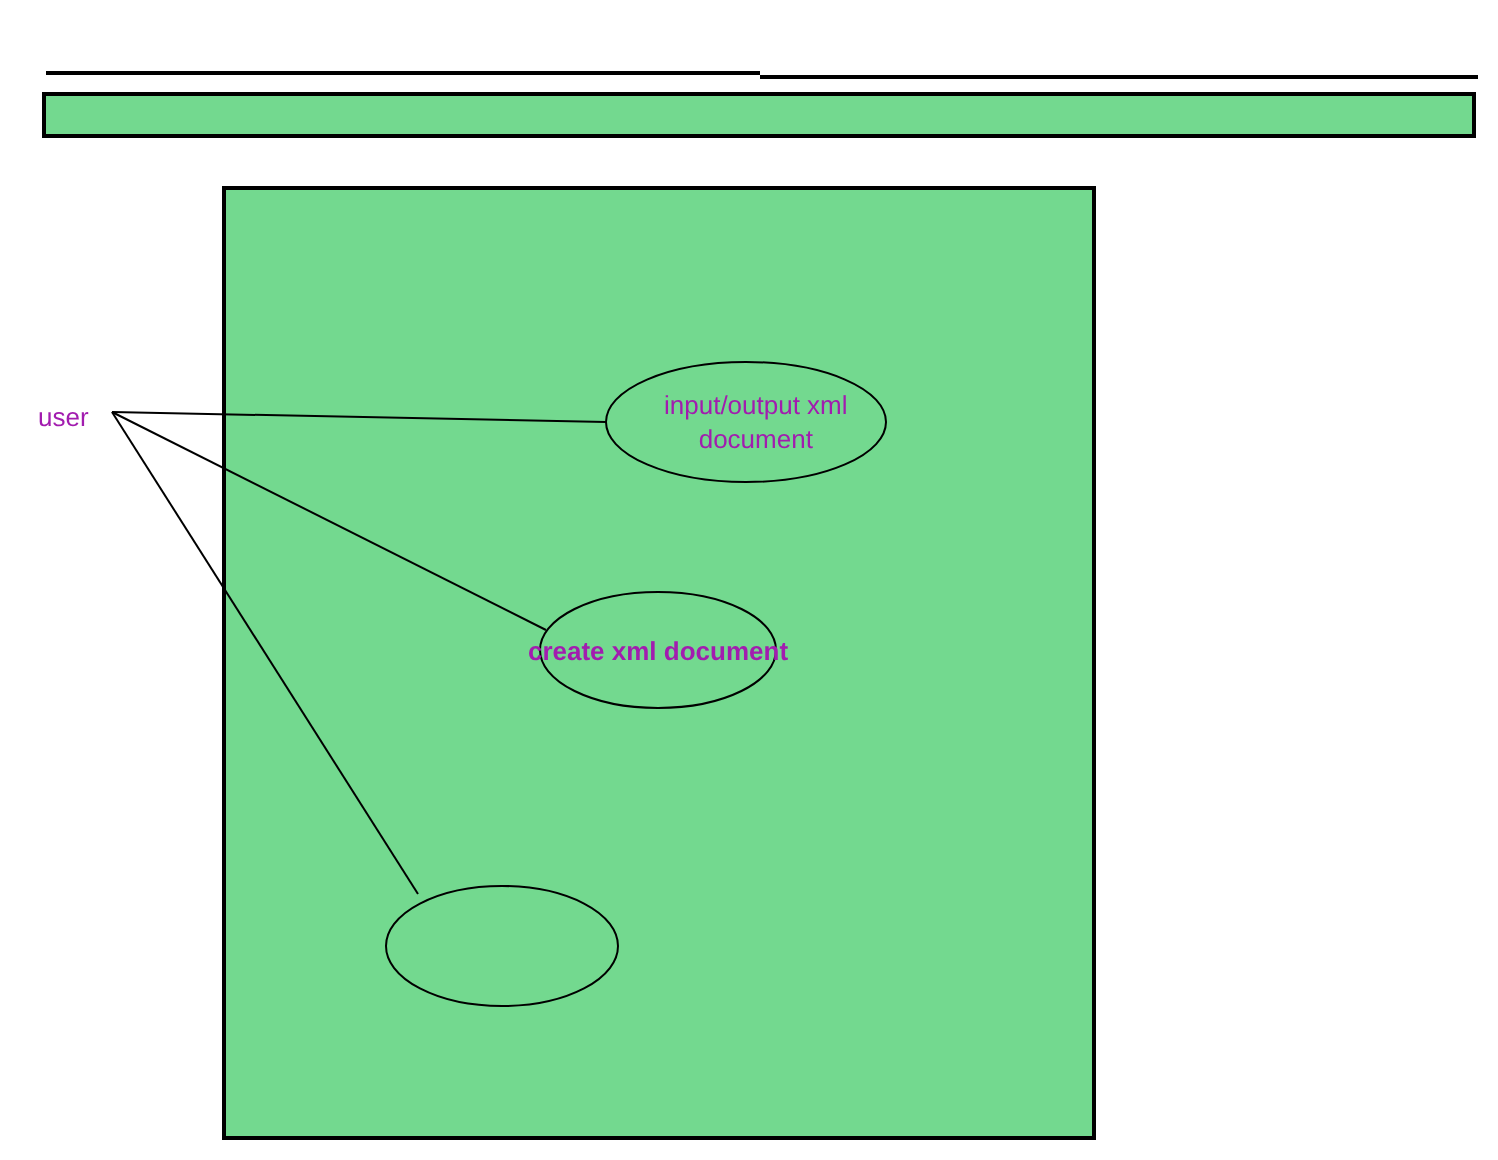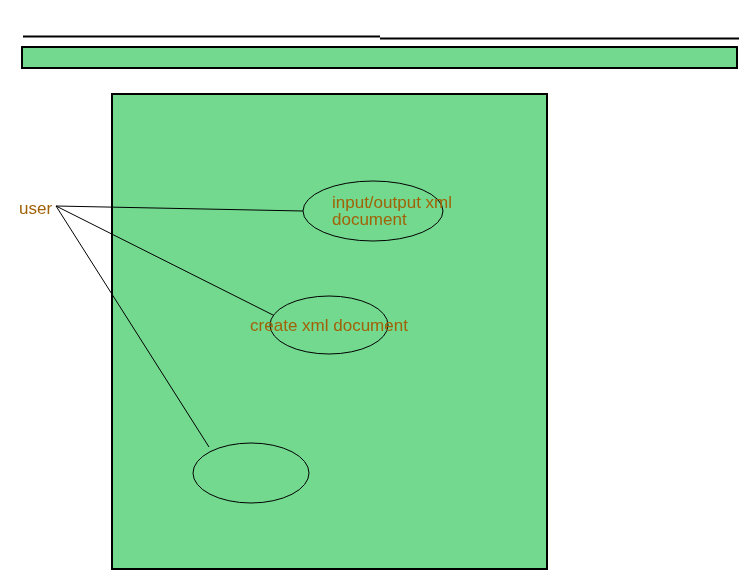--- a/index.html
+++ b/index.html
@@ -1,19 +1,19 @@
 <!DOCTYPE html>
 <html><head>
 <meta charset="utf-8">
 <style>
   html,body{margin:0;padding:0;background:#ffffff;}
   .stage{position:relative;width:749px;height:580px;background:#ffffff;overflow:hidden;
          font-family:"Liberation Sans",sans-serif;}
   .stage svg{position:absolute;left:0;top:0;}
-  .label{position:absolute;font-size:17px;line-height:17px;color:#a16207;white-space:nowrap;}
+  .label{position:absolute;font-size:13px;line-height:17px;color:#a21caf;white-space:nowrap;}
   .label.center{transform:translateX(-50%);text-align:center;}
 </style>
 </head>
 <body>
 
 <div class="stage">
   <svg width="749" height="580" viewBox="0 0 749 580">
       <line x1="23" y1="36.5" x2="380" y2="36.5" stroke="#000000" stroke-width="2"></line>
       <line x1="380" y1="38.5" x2="739" y2="38.5" stroke="#000000" stroke-width="2"></line>
       <rect x="22" y="47" width="715" height="21" fill="#73d98f" stroke="#000000" stroke-width="2"></rect>
@@ -21,20 +21,20 @@
       <line x1="56" y1="206" x2="303" y2="211" stroke="#000000" stroke-width="1"></line>
       <line x1="56" y1="206" x2="273" y2="315" stroke="#000000" stroke-width="1"></line>
       <line x1="56" y1="206" x2="209" y2="447" stroke="#000000" stroke-width="1"></line>
       <ellipse cx="373" cy="211" rx="70" ry="30" fill="none" stroke="#000000" stroke-width="1"></ellipse>
       <ellipse cx="329" cy="325" rx="59" ry="29" fill="none" stroke="#000000" stroke-width="1"></ellipse>
       <ellipse cx="251" cy="473" rx="58" ry="30" fill="none" stroke="#000000" stroke-width="1"></ellipse>
     </svg>
 
   <div class="label" style="left: 19px; top: 200px;">user</div>
 
-  <div class="label" style="left: 332px; top: 194px;">
+  <div class="label" style="left: 332px; top: 194px; text-align: center;">
     <div>input/output xml</div>
     <div>document</div>
   </div>
 
-  <div class="label center" style="left: 329px; top: 317px;">create xml document</div>
+  <div class="label center" style="left: 329px; top: 317px; font-weight: bold;">create xml document</div>
 
 </div>
 
 </body></html>

